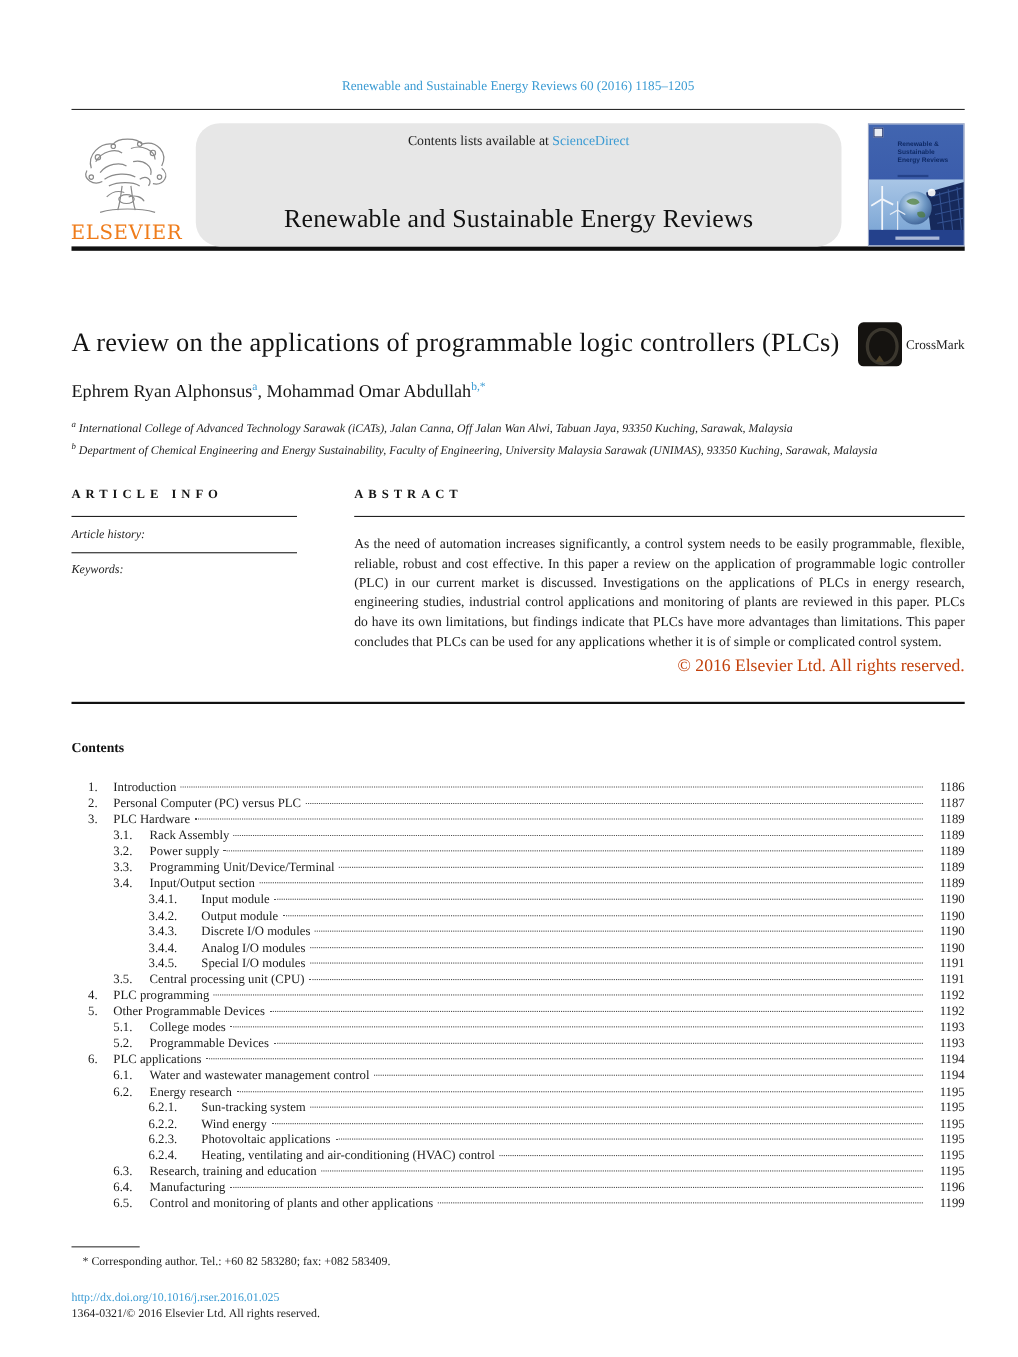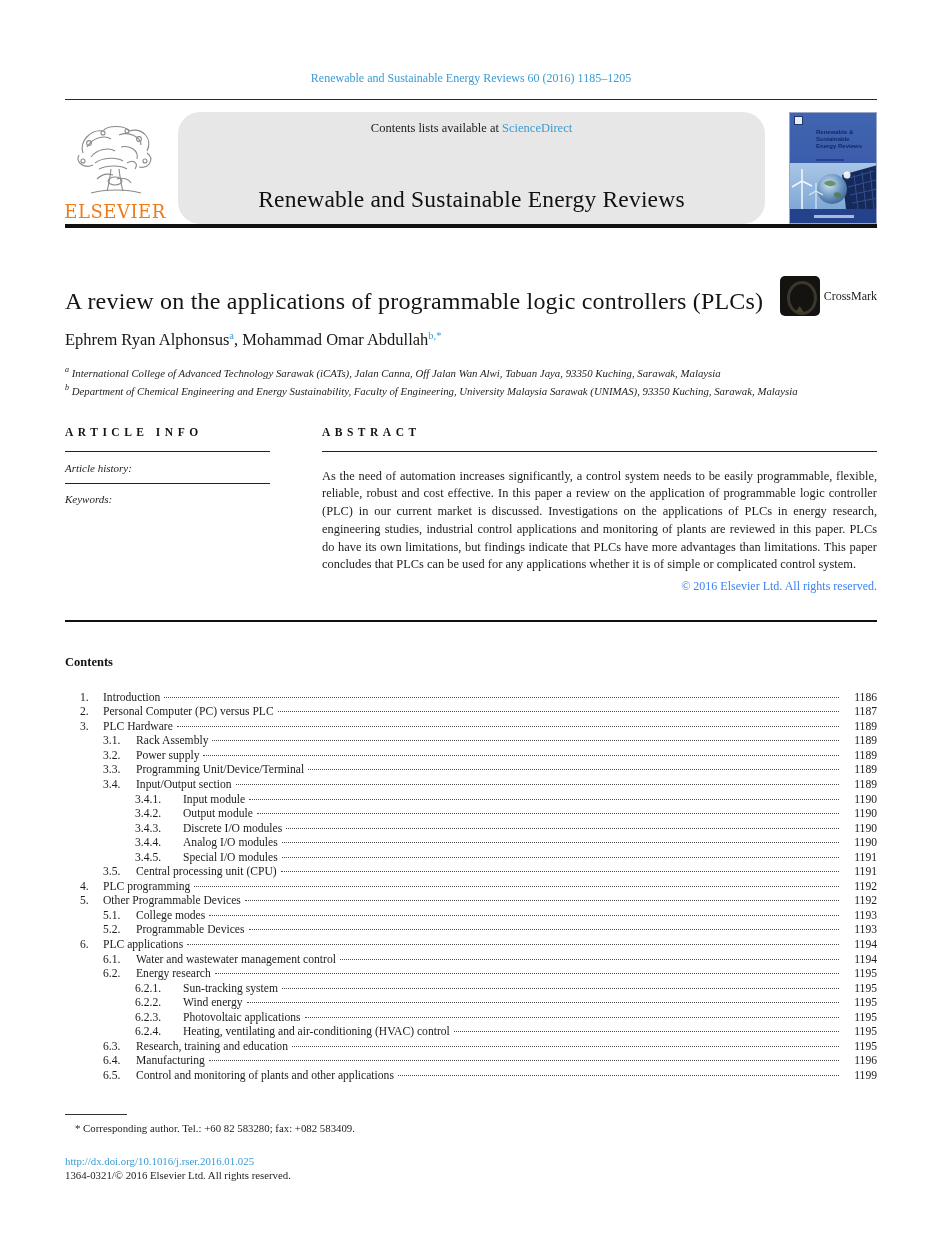--- a/index.html
+++ b/index.html
@@ -30,21 +30,21 @@
   .cover-chip { position: absolute; top: 3px; left: 4px; width: 9px; height: 9px; background: #e8ecf4; border: 1px solid #23366e; }
   .cover-title { position: absolute; top: 16px; left: 26px; color: #0f2a66; font-size: 6px; line-height: 7px; font-weight: bold; font-family: "Liberation Sans", sans-serif; text-align: left; }
   .cover-bar { position: absolute; left: 26px; height: 2px; background: #1d3a7e; opacity: 0.75; }
   .cover-photo { position: absolute; left: 0; bottom: 14px; width: 88px; height: 46px; }
   .cover-foot { position: absolute; left: 0; bottom: 0; width: 88px; height: 14px; background: #24418c; }
   .cover-foot-bar { position: absolute; left: 24px; bottom: 5px; width: 40px; height: 3px; background: #cdd6ea; opacity: 0.8; }
 
   .thick-rule { border-top: 4px solid #101010; }
 
   
-  .title-row { display: flex; justify-content: space-between; align-items: flex-end; margin-top: 46px; }
+  .title-row { display: flex; justify-content: space-between; align-items: center; margin-top: 63px; }
   .article-title { font-size: 24px; font-weight: 400; color: #141414; letter-spacing: 0.2px; max-width: 715px; line-height: 1.2; }
   .crossmark { display: flex; align-items: center; gap: 4px; margin-top: 2px; }
   .crossmark-badge { position: relative; width: 40px; height: 40px; background: #151310; border-radius: 5px; flex: none; }
   .crossmark-badge::before { content: ""; position: absolute; left: 7px; top: 5px; width: 24px; height: 28px; border: 3px solid #3b372e; border-radius: 50%; }
   .crossmark-badge::after { content: ""; position: absolute; left: 16px; bottom: 4px; width: 8px; height: 6px; background: #4a3f28; clip-path: polygon(0 100%, 50% 0, 100% 100%); }
   .crossmark-label { font-size: 12px; color: #222; }
 
   
   .authors { margin-top: 13px; font-size: 16.5px; color: #151515; }
   .authors sup { font-size: 10.5px; color: #3b9bd3; }
@@ -54,21 +54,21 @@
   
   .info-block { display: flex; margin-top: 27px; border-bottom: 2px solid #111; padding-bottom: 20px; min-height: 196px; }
   .info-left { width: 205px; flex: none; }
   .info-right { flex: 1; margin-left: 52px; }
   .block-heading { font-size: 11.5px; font-weight: bold; letter-spacing: 4.5px; color: #141414; padding-bottom: 13px; border-bottom: 1px solid #222; }
   .history { margin-top: 9px; padding-bottom: 7px; border-bottom: 1px solid #222; }
   .info-line { font-size: 11px; line-height: 15.5px; color: #1c1c1c; }
   .ital { font-style: italic; }
   .keywords { margin-top: 8px; }
   .abstract-text { margin-top: 16px; font-size: 12.4px; line-height: 17.7px; text-align: justify; color: #1c1c1c; }
-  .copyright { margin-top: 5px; text-align: right; font-size: 12px; color: #3b82f6; }
+  .copyright { margin-top: 5px; text-align: right; font-size: 16px; color: #c2410c; }
 
   
   .contents-heading { margin-top: 33px; font-size: 12.5px; font-weight: bold; color: #111; }
   .toc { margin-top: 21px; font-size: 11.6px; color: #1b1b1b; }
   .toc-row { display: flex; align-items: baseline; line-height: 14.55px; }
   .toc-num { flex: none; }
   .toc-row.lvl1 { padding-left: 15px; } .toc-row.lvl1 .toc-num { width: 23px; }
   .toc-row.lvl2 { padding-left: 38px; } .toc-row.lvl2 .toc-num { width: 33px; }
   .toc-row.lvl3 { padding-left: 70px; } .toc-row.lvl3 .toc-num { width: 48px; }
   .toc-label { flex: none; }

